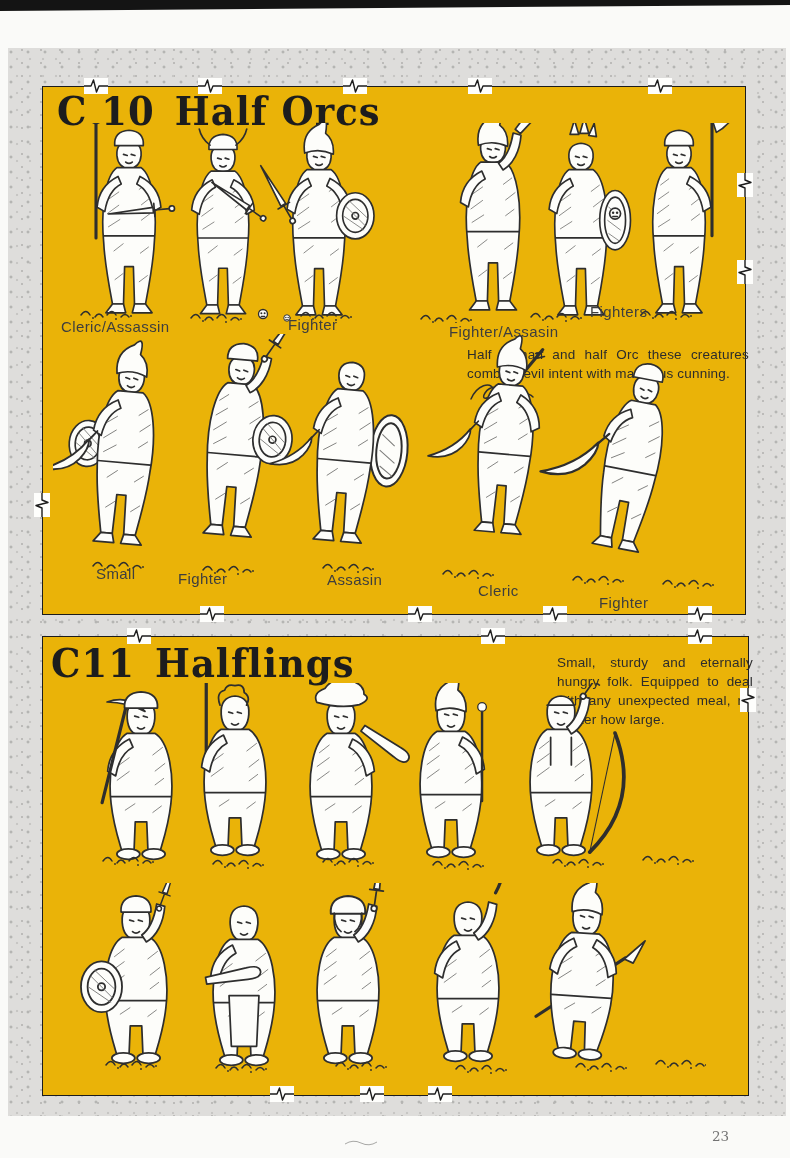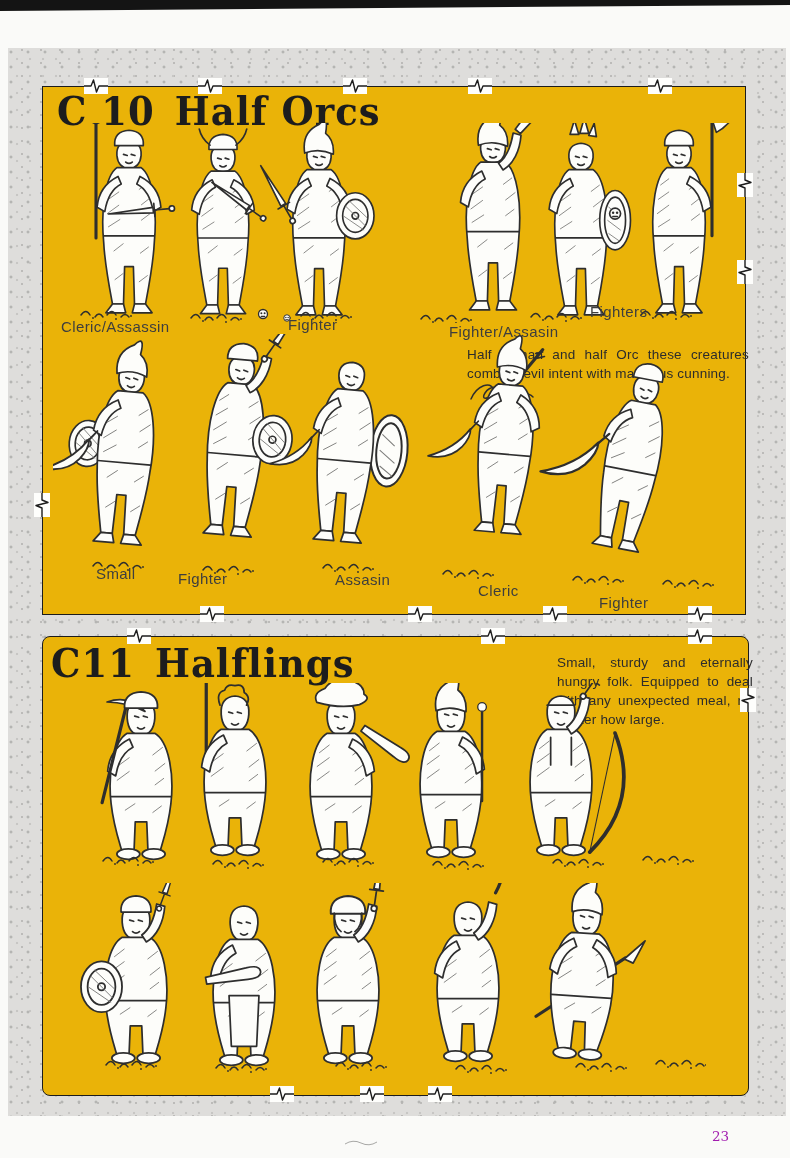--- a/index.html
+++ b/index.html
@@ -22,40 +22,40 @@
       radial-gradient(circle at 3px 4px,  #b5b5b3 1.1px, transparent 1.8px),
       radial-gradient(circle at 9px 11px, #c7c6c4 1px,   transparent 1.6px),
       radial-gradient(circle at 14px 2px, #bcbbb9 0.9px, transparent 1.5px);
     background-size:17px 15px,13px 17px,19px 13px;
   }
   
   .panel{
     position:absolute;background:#eab308;border:1.6px solid #1c1c1c;box-sizing:border-box;
   }
   #panel-halforcs{left:42px;top:86px;width:704px;height:529px;}
-  #panel-halflings{left:42px;top:636px;width:707px;height:460px;border-radius:8px;}
+  #panel-halflings{left:42px;top:636px;width:707px;height:460px;}
   
   .sec-title{
     position:absolute;font-family:"DejaVu Serif", serif;font-weight:bold;
     font-size:37px;color:#1d1d1d;letter-spacing:1px;white-space:nowrap;
     transform:scaleY(1.04);transform-origin:left top;
   }
   .sec-title .code{margin-right:20px;}
   
   .fig-label{
     position:absolute;font-size:15px;color:#3e3e3e;letter-spacing:0.4px;white-space:nowrap;
   }
   
   .desc{
     position:absolute;font-size:13.5px;line-height:1.42;color:#2c2c2c;
     text-align:justify;letter-spacing:0.2px;
   }
   
   .page-num{
-    position:absolute;left:712px;top:1128px;font-size:13.5px;color:#a21caf;
+    position:absolute;left:712px;top:1128px;font-size:13.5px;color:#737373;
     font-family:"DejaVu Serif", serif;
   }
   
   .illus{position:absolute;}
   .ln{stroke:#2e2e2e;stroke-width:1.5;stroke-linejoin:round;stroke-linecap:round;}
   .f{fill:#fdfdfa;}
   .n{fill:none;}
   .n2{fill:none;stroke:#2e2e2e;stroke-width:2.8;stroke-linecap:round;}
   .th{fill:none;stroke:#2e2e2e;stroke-width:0.8;}
   .ht{fill:none;stroke:#7d7d7b;stroke-width:0.8;}
@@ -293,21 +293,21 @@
     <use href="#grass" transform="translate(40,232)"></use>
       <use href="#grass" transform="translate(150,236)"></use>
     <use href="#grass" transform="translate(270,234)"></use>
       <use href="#grass" transform="translate(390,240)"></use>
     <use href="#grass" transform="translate(520,246)"></use>
       <use href="#grass" transform="translate(610,250)"></use>
   </svg>
 
   <div class="fig-label" style="left:53px;top:478px">Small</div>
   <div class="fig-label" style="left:135px;top:483px">Fighter</div>
-  <div class="fig-label" style="left:292px;top:484px">Assasin</div>
+  <div class="fig-label" style="left:284px;top:484px">Assasin</div>
   <div class="fig-label" style="left:435px;top:495px">Cleric</div>
   <div class="fig-label" style="left:556px;top:507px">Fighter</div>
 </div>
 
 <div class="panel" id="panel-halflings">
   <div class="sec-title" style="left:8px;top:4px">
     <span class="code">C11</span><span>Halflings</span>
   </div>
 
   <div class="desc" style="left:514px;top:16px;width:196px">Small, sturdy and eternally hungry folk. Equipped to deal with any unexpected meal, no matter how large.</div>

